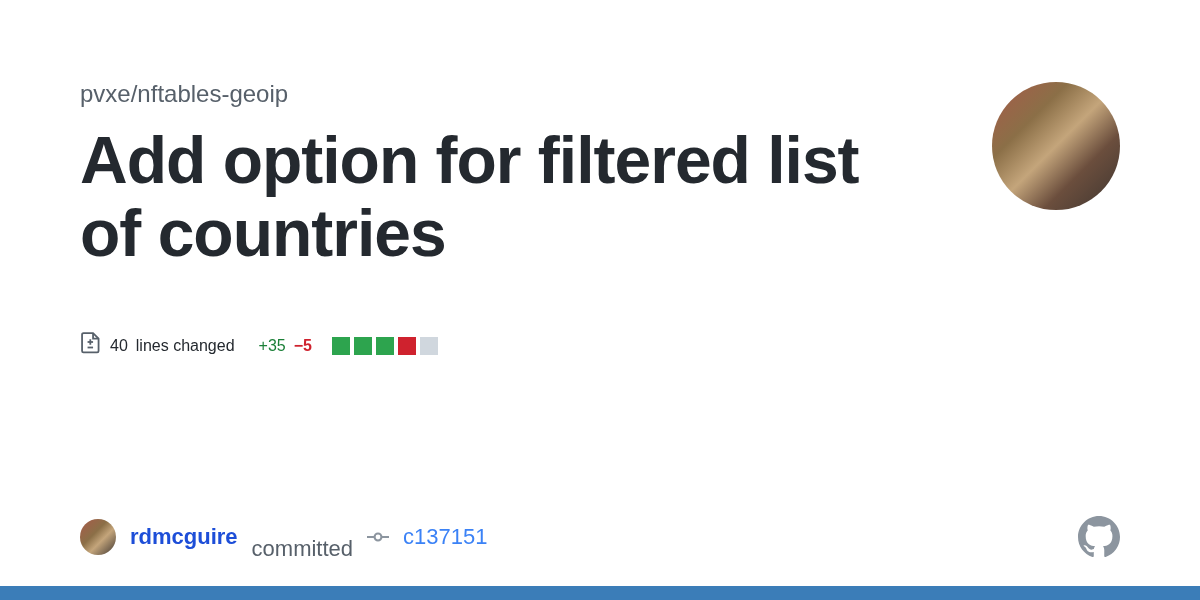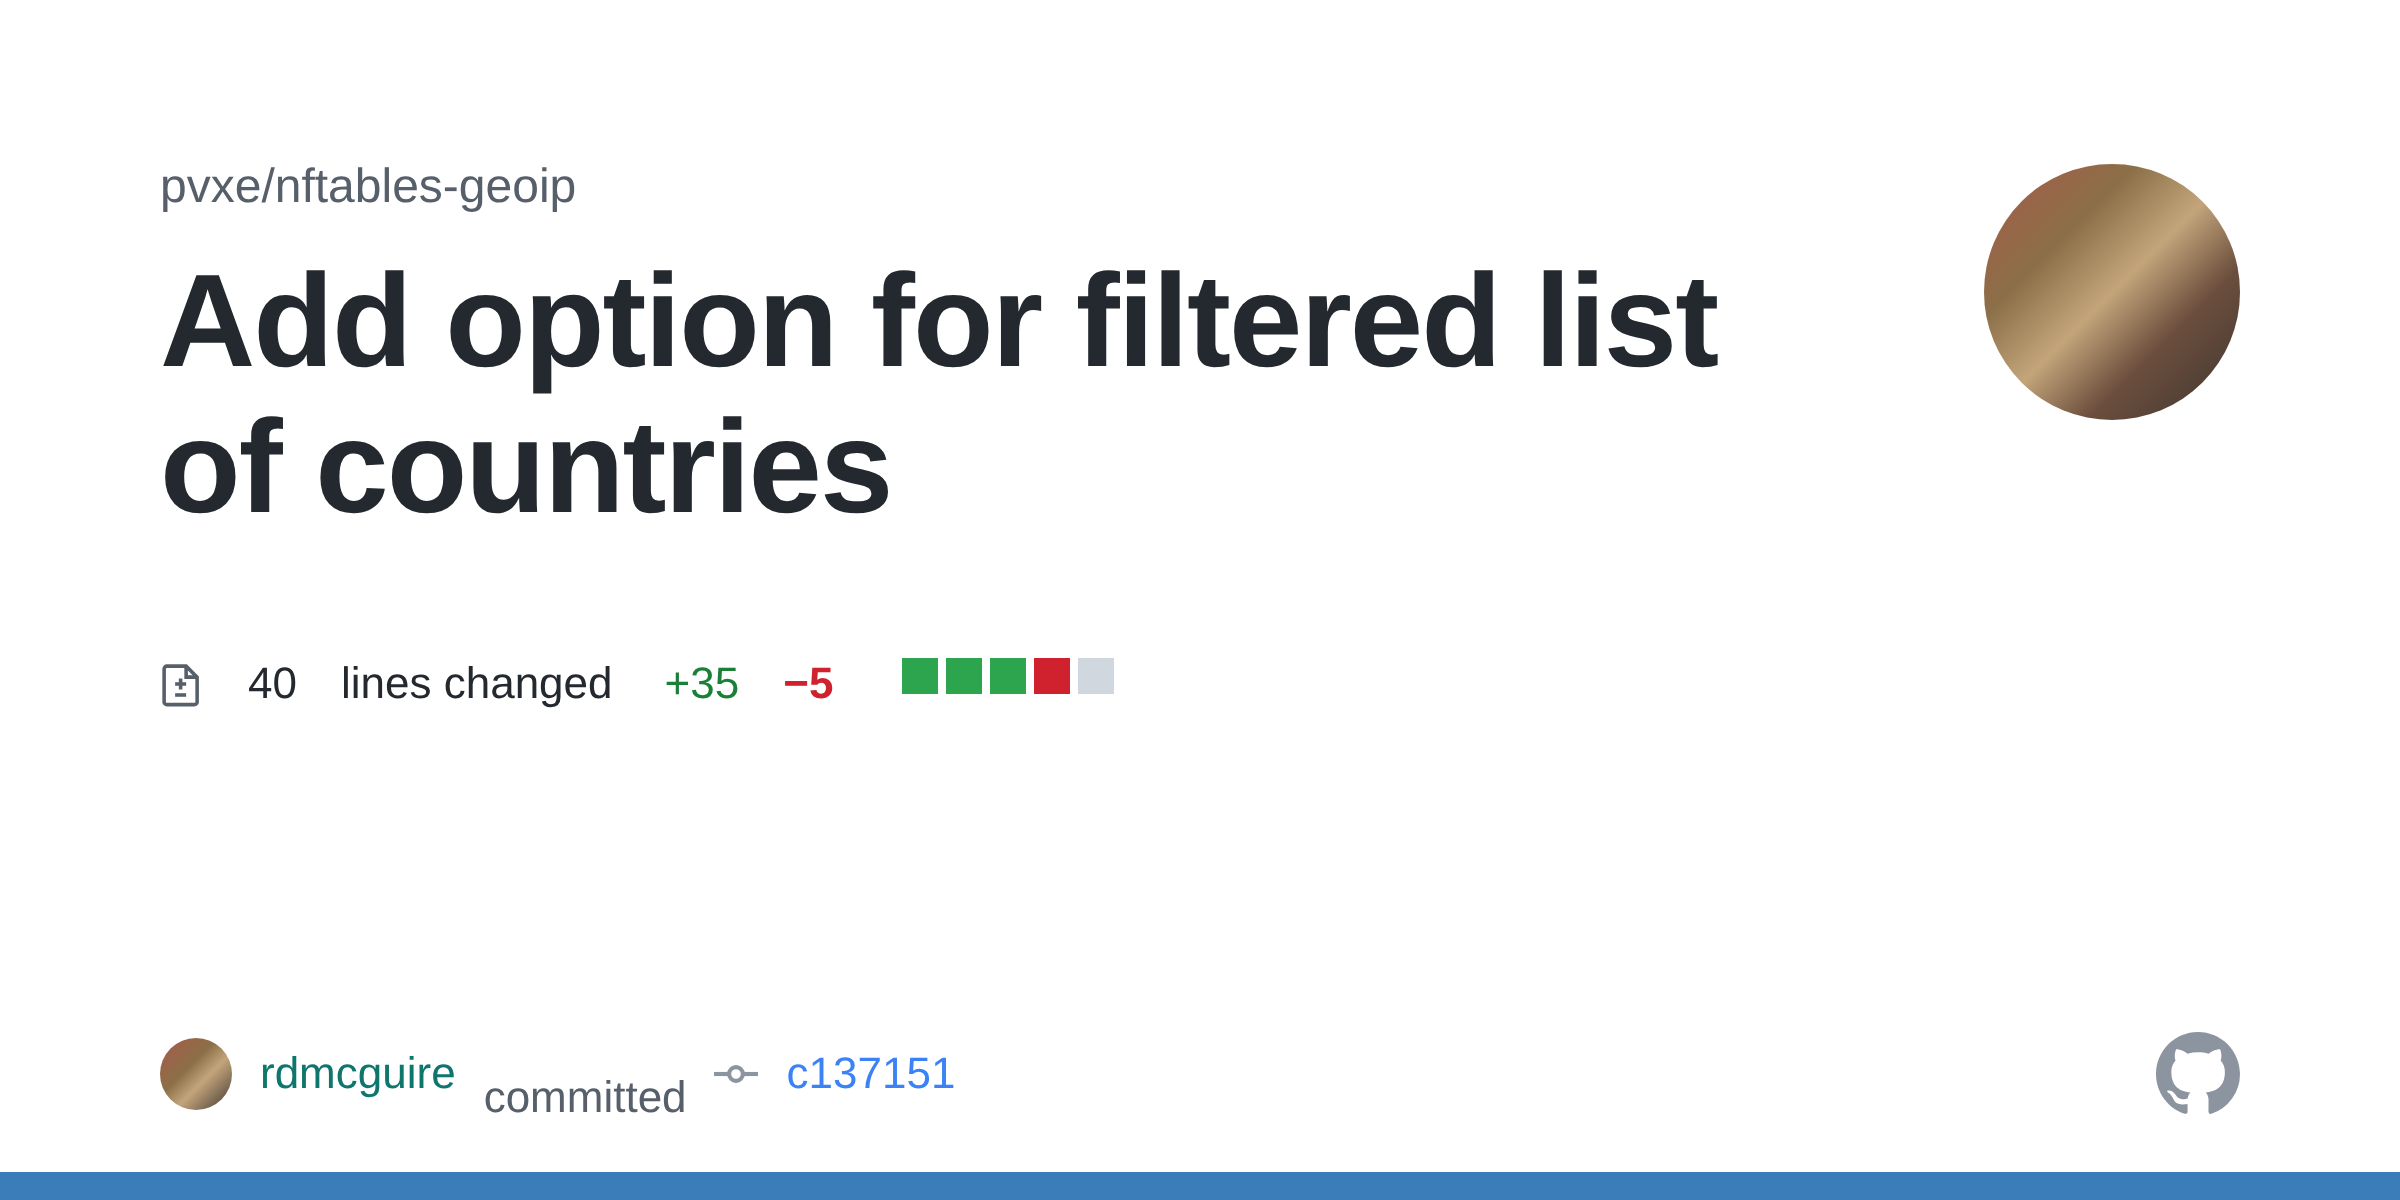--- a/index.html
+++ b/index.html
@@ -41,37 +41,37 @@
       background: #8B4843;
       overflow: hidden;
     }
     .avatar-large-inner {
       width: 100%;
       height: 100%;
       background: linear-gradient(135deg, #a85a4a 0%, #8B6F47 30%, #c4a57b 50%, #6b4e3d 70%, #3d3530 100%);
     }
     .diff-line {
       display: flex;
-      align-items: flex-start;
-      gap: 22px;
-      font-size: 22px;
+      align-items: flex-end;
+      gap: 8px;
+      font-size: 16px;
       color: #24292f;
     }
     .diff-icon {
       width: 22px;
       height: 26px;
       flex-shrink: 0;
     }
     .lines-count {
       font-weight: 400;
       color: #24292f;
     }
     .lines-text {
       color: #24292f;
-      margin-right: 4px;
+      margin-right: 16px;
     }
     .additions {
       color: #1a7f37;
       font-weight: 400;
     }
     .deletions {
       color: #cf222e;
       font-weight: 700;
       margin-right: 12px;
     }
@@ -102,22 +102,22 @@
       font-size: 22px;
     }
     .avatar-small {
       width: 36px;
       height: 36px;
       border-radius: 50%;
       background: linear-gradient(135deg, #a85a4a 0%, #8B6F47 40%, #c4a57b 60%, #3d3530 100%);
       flex-shrink: 0;
     }
     .author-name {
-      font-weight: 400;
-      color: #0f766e;
+      font-weight: 700;
+      color: #1d4ed8;
     }
     .commit-text {
       color: #57606a;
       margin-top: 24px;
     }
     .commit-icon {
       width: 22px;
       height: 22px;
       color: #8c959f;
     }

